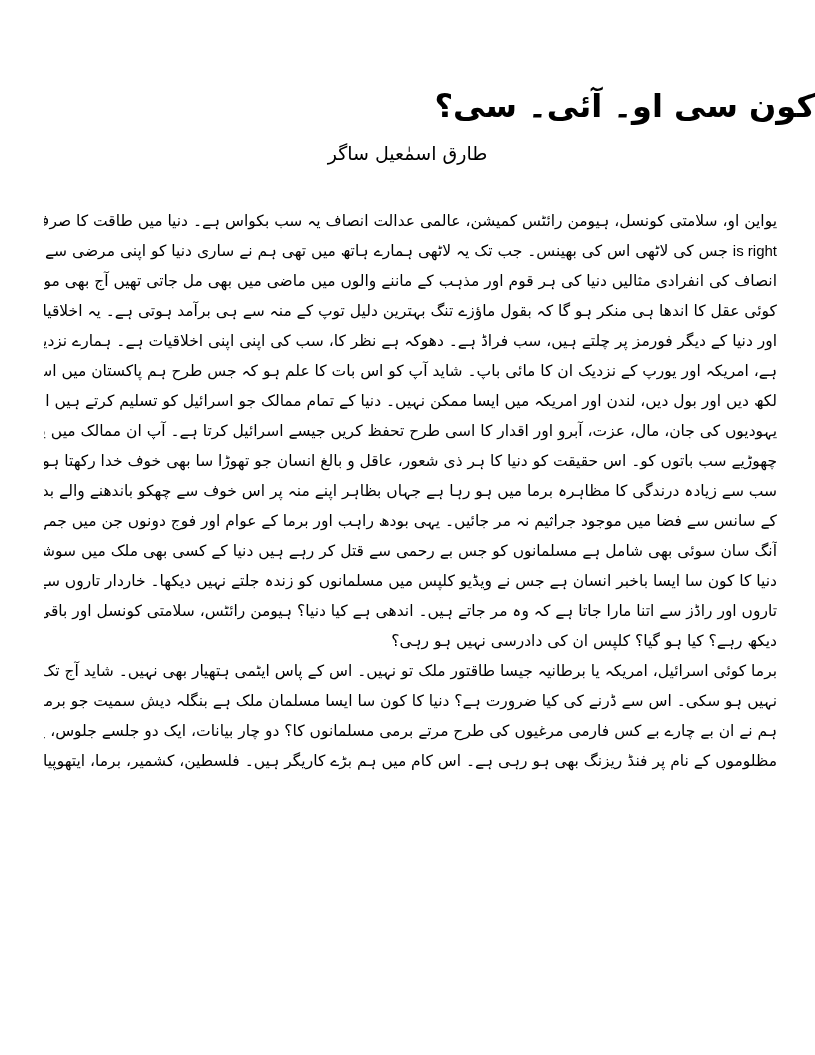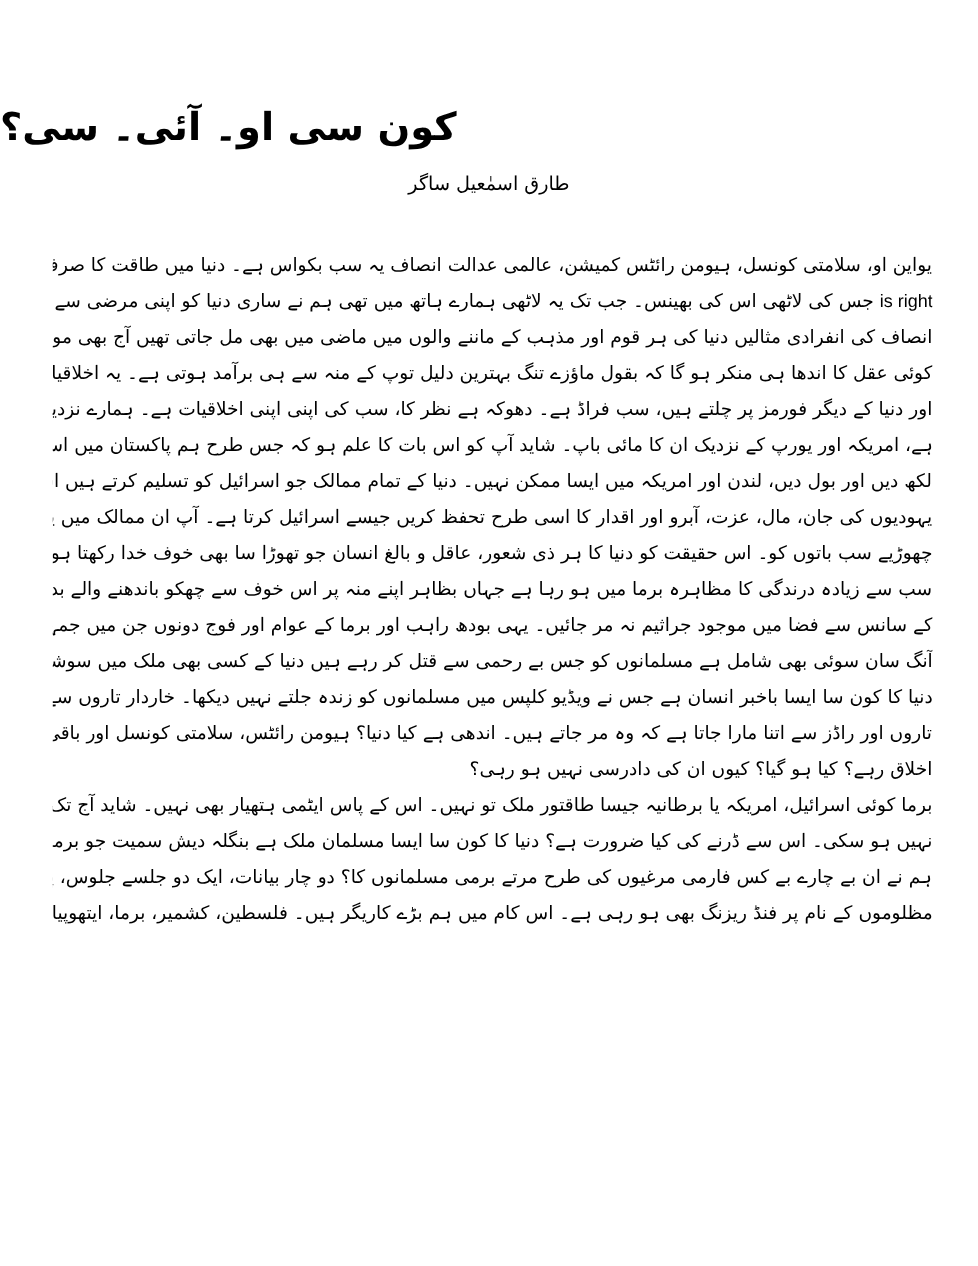--- a/index.html
+++ b/index.html
@@ -20,37 +20,37 @@
       left: 0; top: 0;
       width: 815px;
       height: 1055px;
       background: #ffffff;
     }
     .title {
       position: absolute;
       top: 84px;
       left: 0;
       width: 815px;
-      text-align: left;
+      text-align: right;
       direction: rtl;
       font-family: "DejaVu Sans", sans-serif;
       font-weight: bold;
       font-size: 32px;
       line-height: 44px;
       letter-spacing: 0px;
     }
     .author {
       position: absolute;
       top: 140px;
       left: 0;
       width: 815px;
       text-align: center;
       direction: rtl;
       font-family: "DejaVu Sans", sans-serif;
-      font-size: 16px;
+      font-size: 19px;
       line-height: 26px;
     }
     .body {
       position: absolute;
       top: 206px;
       left: 44px;
       width: 733px;
       direction: rtl;
     }
     .line {
@@ -95,21 +95,21 @@
       <div class="line">یہودیوں کی جان، مال، عزت، آبرو اور اقدار کا اسی طرح تحفظ کریں جیسے اسرائیل کرتا ہے۔ آپ ان ممالک میں یہودیوں کو برا بھلا نہیں کہہ</div>
     </div>
 
     <div>
       <div class="line">چھوڑیے سب باتوں کو۔ اس حقیقت کو دنیا کا ہر ذی شعور، عاقل و بالغ انسان جو تھوڑا سا بھی خوف خدا رکھتا ہو تسلیم کرے گا کہ دنیا بھر میں تا دم تحریر</div>
       <div class="line">سب سے زیادہ درندگی کا مظاہرہ برما میں ہو رہا ہے جہاں بظاہر اپنے منہ پر اس خوف سے چھکو باندھنے والے بدھوں کی حکومت ہے کہ کہیں ان</div>
       <div class="line">کے سانس سے فضا میں موجود جراثیم نہ مر جائیں۔ یہی بودھ راہب اور برما کے عوام اور فوج دونوں جن میں جمہوریت کی سب سے بڑی آنٹی</div>
       <div class="line">آنگ سان سوئی بھی شامل ہے مسلمانوں کو جس بے رحمی سے قتل کر رہے ہیں دنیا کے کسی بھی ملک میں سوشل میڈیا پر رہنے والے لوگ باخبر ہیں</div>
       <div class="line">دنیا کا کون سا ایسا باخبر انسان ہے جس نے ویڈیو کلپس میں مسلمانوں کو زندہ جلتے نہیں دیکھا۔ خاردار تاروں سے مسلمانوں کو باندھ کر لوہے کے</div>
       <div class="line">تاروں اور راڈز سے اتنا مارا جاتا ہے کہ وہ مر جاتے ہیں۔ اندھی ہے کیا دنیا؟ ہیومن رائٹس، سلامتی کونسل اور باقی سارے فراڈ کیا یہ سب کچھ نہیں</div>
-      <div class="line last">اخلاق رہے؟ کیا ہو گیا؟ کیوں ان کی دادرسی نہیں ہو رہی؟</div>
+      <div class="line last">دیکھ رہے؟ کیا ہو گیا؟ کلپس ان کی دادرسی نہیں ہو رہی؟</div>
     </div>
 
     <div>
       <div class="line">برما کوئی اسرائیل، امریکہ یا برطانیہ جیسا طاقتور ملک تو نہیں۔ اس کے پاس ایٹمی ہتھیار بھی نہیں۔ شاید آج تک وہاں مکمل جمہوریت بھی بحال</div>
       <div class="line">نہیں ہو سکی۔ اس سے ڈرنے کی کیا ضرورت ہے؟ دنیا کا کون سا ایسا مسلمان ملک ہے بنگلہ دیش سمیت جو برما سے کمزور ہو؟ کوئی نہیں کیا کر لیا</div>
       <div class="line">ہم نے ان بے چارے بے کس فارمی مرغیوں کی طرح مرتے برمی مسلمانوں کا؟ دو چار بیانات، ایک دو جلسے جلوس، پاکستان میں تو شاید ان</div>
       <div class="line">مظلوموں کے نام پر فنڈ ریزنگ بھی ہو رہی ہے۔ اس کام میں ہم بڑے کاریگر ہیں۔ فلسطین، کشمیر، برما، ایتھوپیا یا دنیا کے کسی بھی کونے میں جیسے</div>
     </div>
   </div>
 </div>

